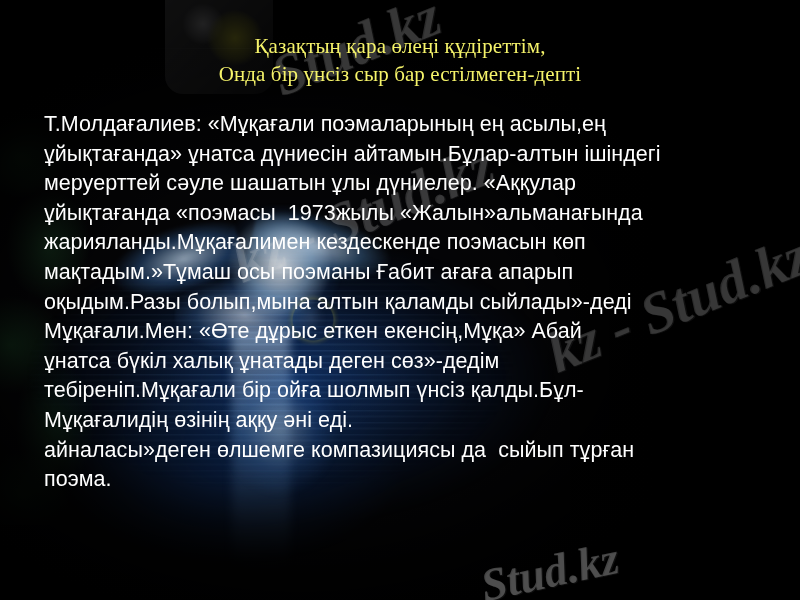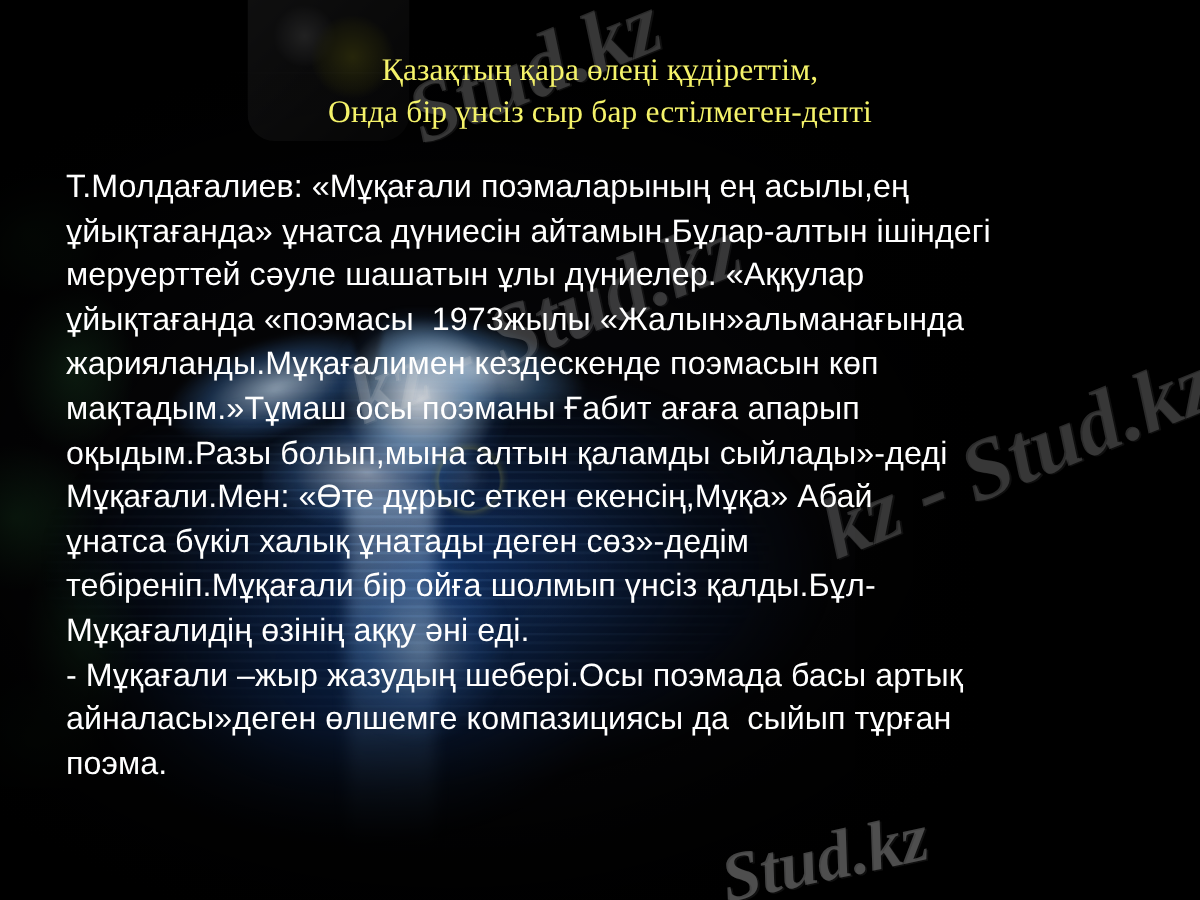--- a/index.html
+++ b/index.html
@@ -252,18 +252,17 @@
     <span class="bline">ұйықтағанда» ұнатса дүниесін айтамын.Бұлар-алтын ішіндегі</span>
     <span class="bline">меруерттей сәуле шашатын ұлы дүниелер. «Аққулар</span>
     <span class="bline">ұйықтағанда «поэмасы  1973жылы «Жалын»альманағында</span>
     <span class="bline">жарияланды.Мұқағалимен кездескенде поэмасын көп</span>
     <span class="bline">мақтадым.»Тұмаш осы поэманы Ғабит ағаға апарып</span>
     <span class="bline">оқыдым.Разы болып,мына алтын қаламды сыйлады»-деді</span>
     <span class="bline">Мұқағали.Мен: «Өте дұрыс еткен екенсің,Мұқа» Абай</span>
     <span class="bline">ұнатса бүкіл халық ұнатады деген сөз»-дедім</span>
     <span class="bline">тебіреніп.Мұқағали бір ойға шолмып үнсіз қалды.Бұл-</span>
     <span class="bline">Мұқағалидің өзінің аққу әні еді.</span>
-    <span class="bline">- Мұқағали –жыр жазудың шебері.Осы поэмада басы артық</span>
     <span class="bline">айналасы»деген өлшемге компазициясы да  сыйып тұрған</span>
     <span class="bline">поэма.</span>
   </div>
 
 </div>
 
 </body></html>

